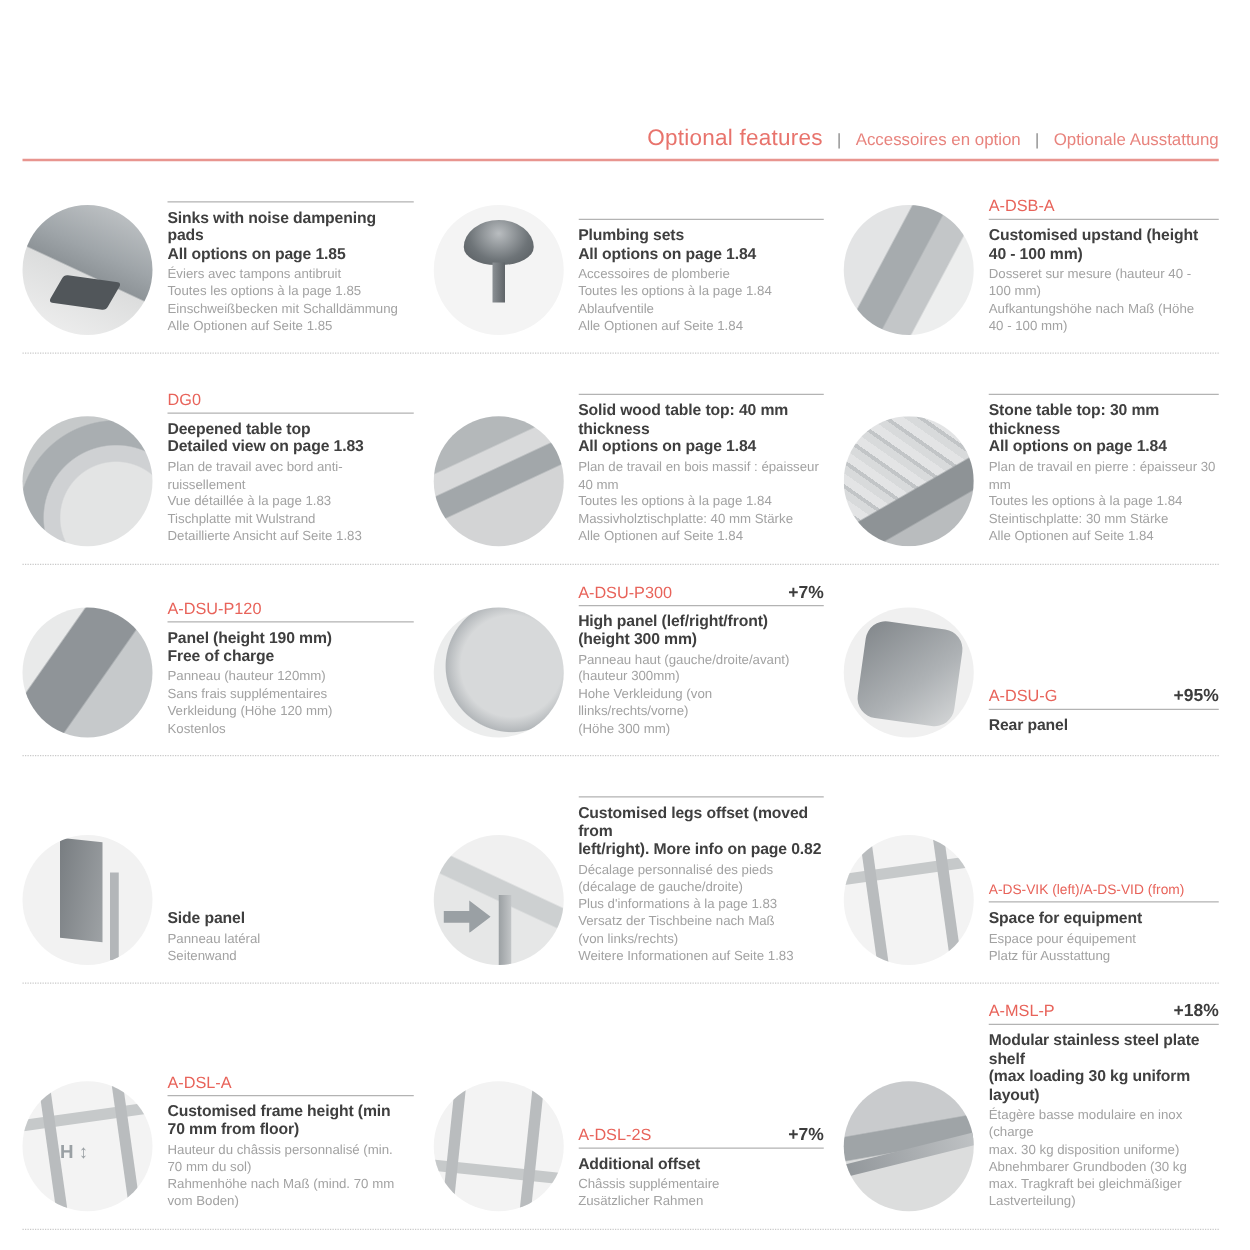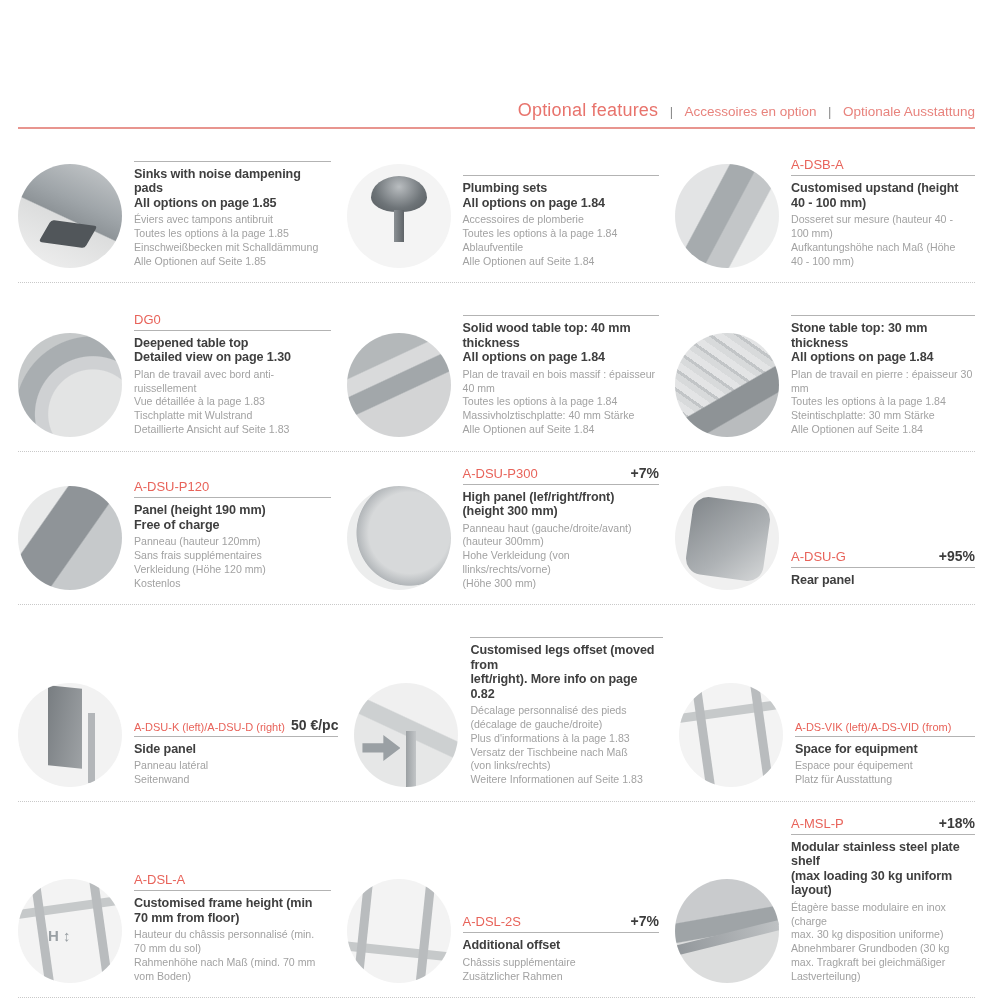--- a/index.html
+++ b/index.html
@@ -140,21 +140,21 @@
       </div>
       <div class="row">
         <div class="cell">
     <div class="ph v-deepened"></div>
     <div class="txt">
       <div class="meta">
         <span class="code">DG0</span>
         <span class="price"></span>
       </div>
       <div class="title">Deepened table top
-Detailed view on page 1.30</div>
+Detailed view on page 1.83</div>
       <div class="desc">Plan de travail avec bord anti-ruissellement
 Vue détaillée à la page 1.83
 Tischplatte mit Wulstrand
 Detaillierte Ansicht auf Seite 1.83</div>
     </div>
   </div>
         <div class="cell">
     <div class="ph v-wood"></div>
     <div class="txt">
       <div class="meta">
@@ -224,24 +224,20 @@
         <span class="price">+95%</span>
       </div>
       <div class="title">Rear panel</div>
     </div>
   </div>
       </div>
       <div class="row">
         <div class="cell">
     <div class="ph v-side"></div>
     <div class="txt">
-      <div class="meta">
-        <span class="code code-sm">A-DSU-K (left)/A-DSU-D (right)</span>
-        <span class="price">50 €/pc</span>
-      </div>
       <div class="title">Side panel</div>
       <div class="desc">Panneau latéral
 Seitenwand</div>
     </div>
   </div>
         <div class="cell">
     <div class="ph v-offset"></div>
     <div class="txt">
       <div class="meta">
         <span class="code"></span>

